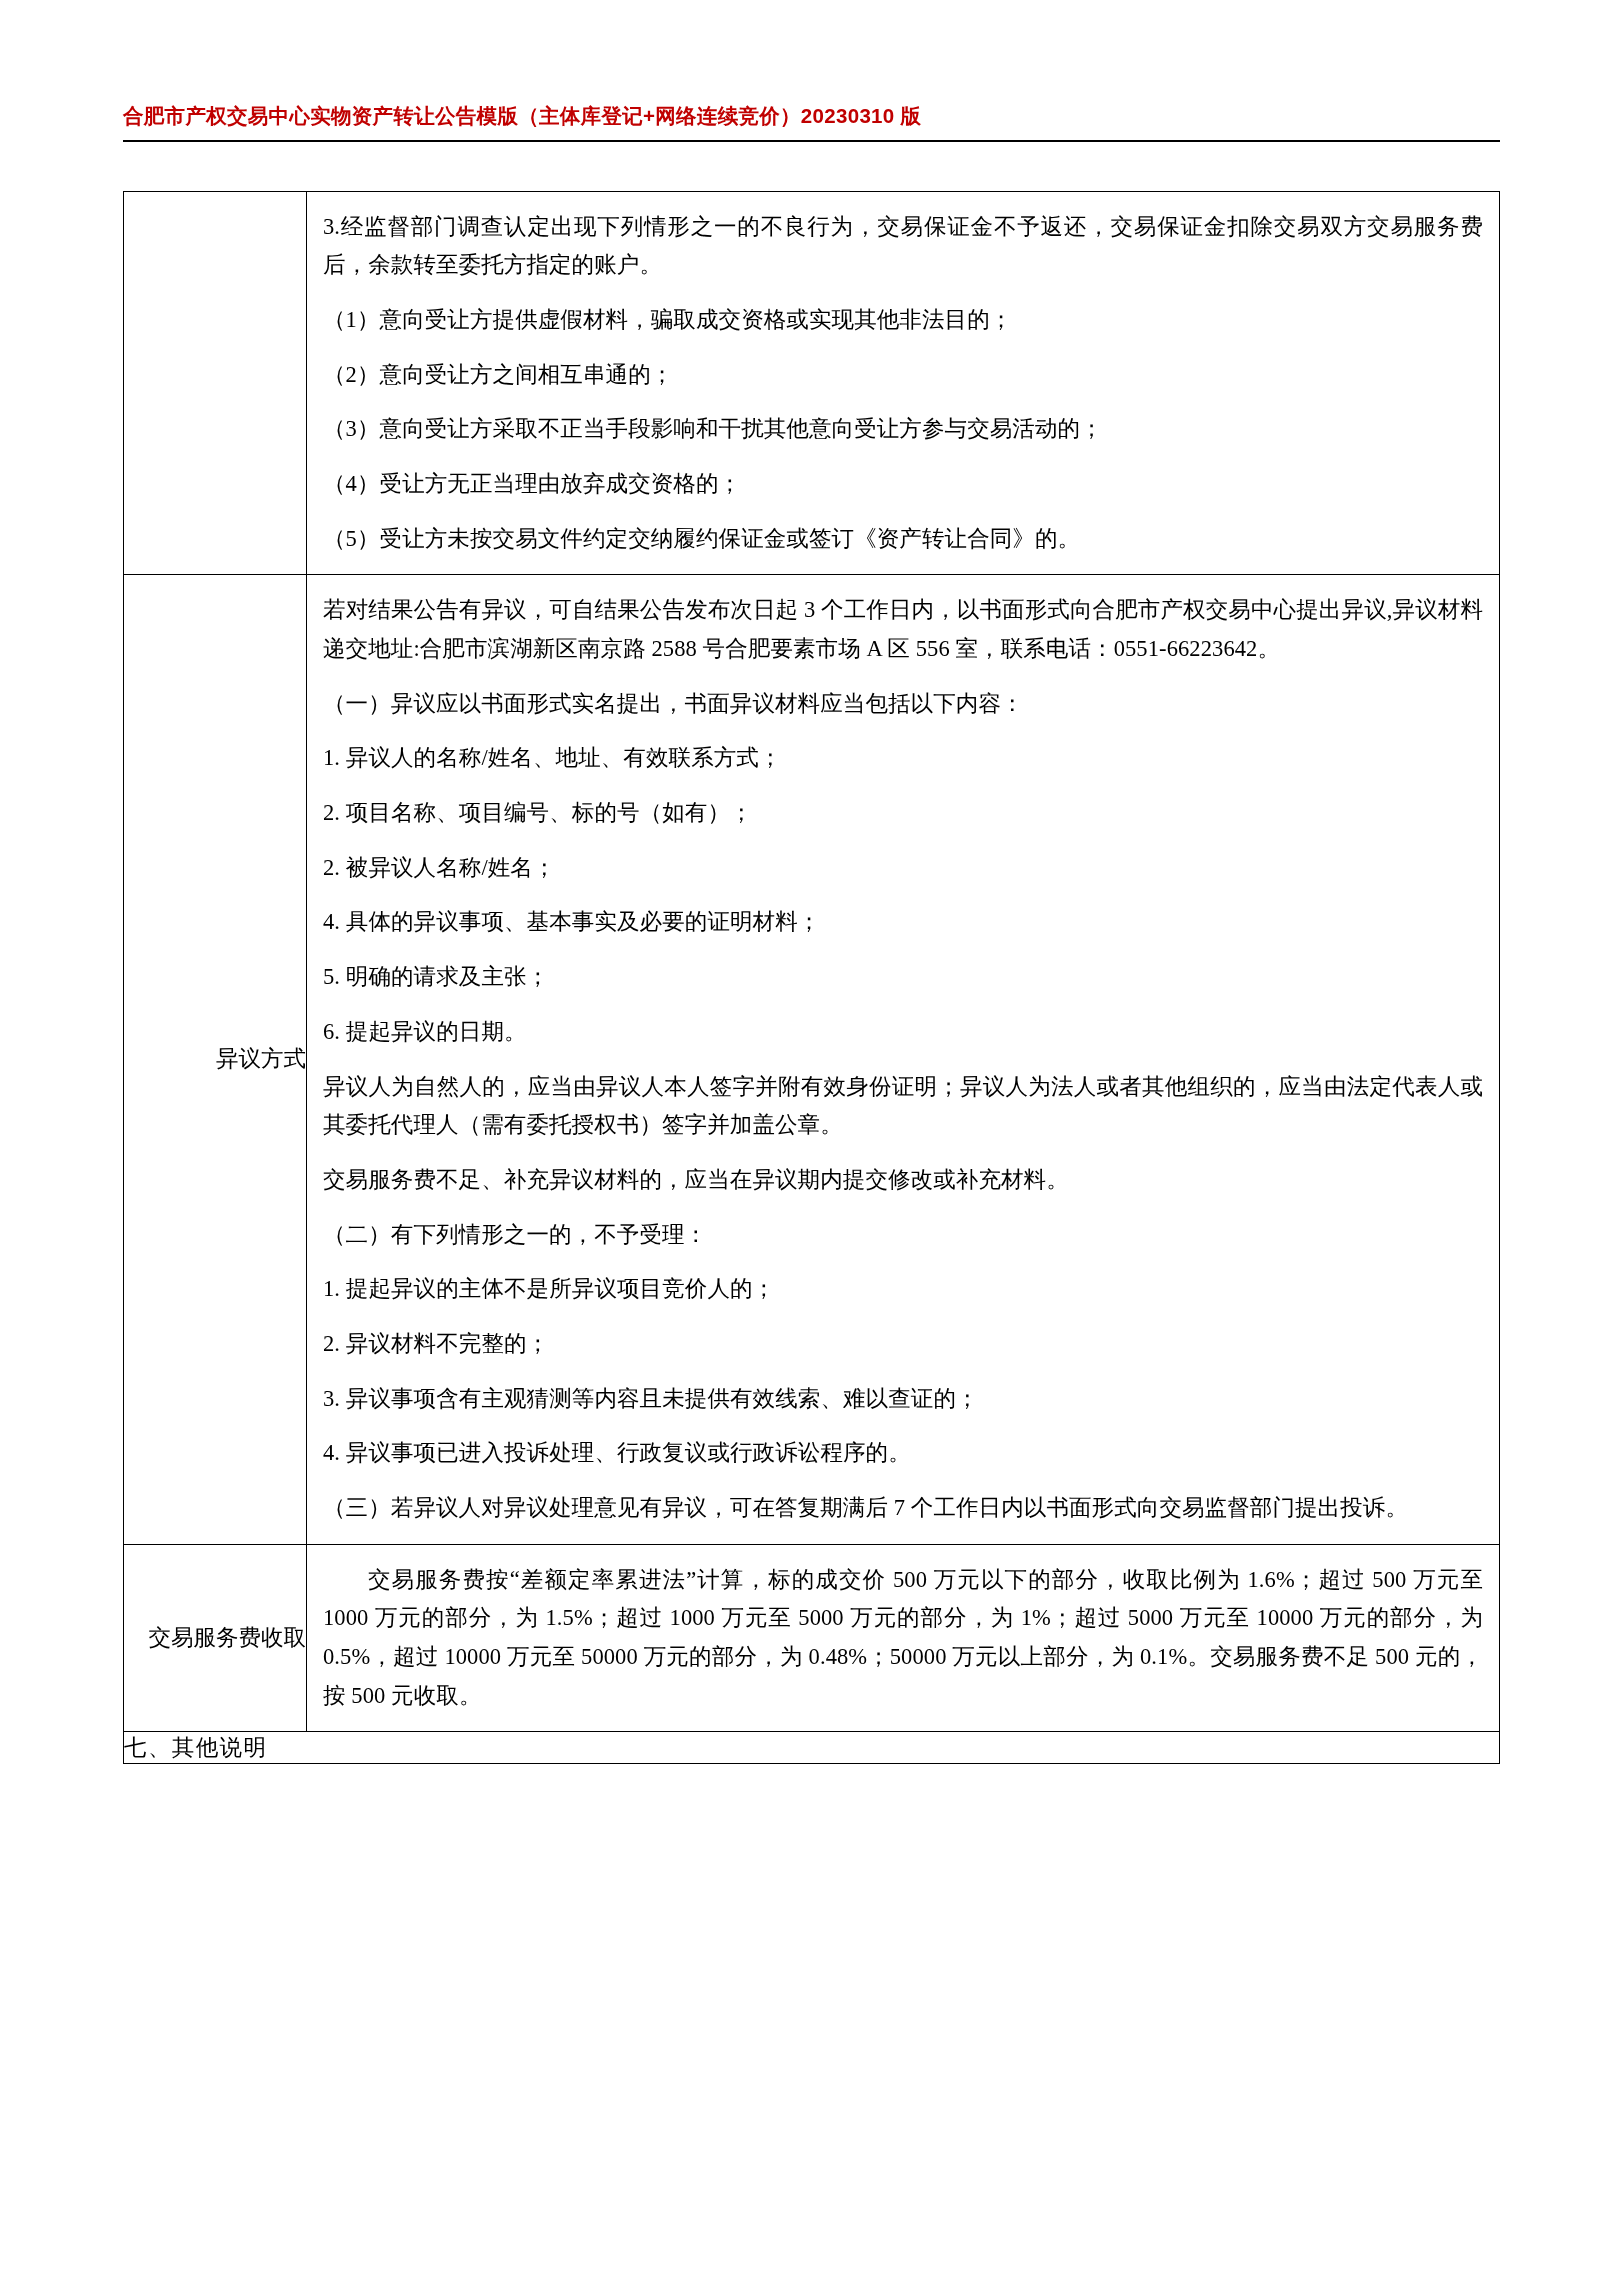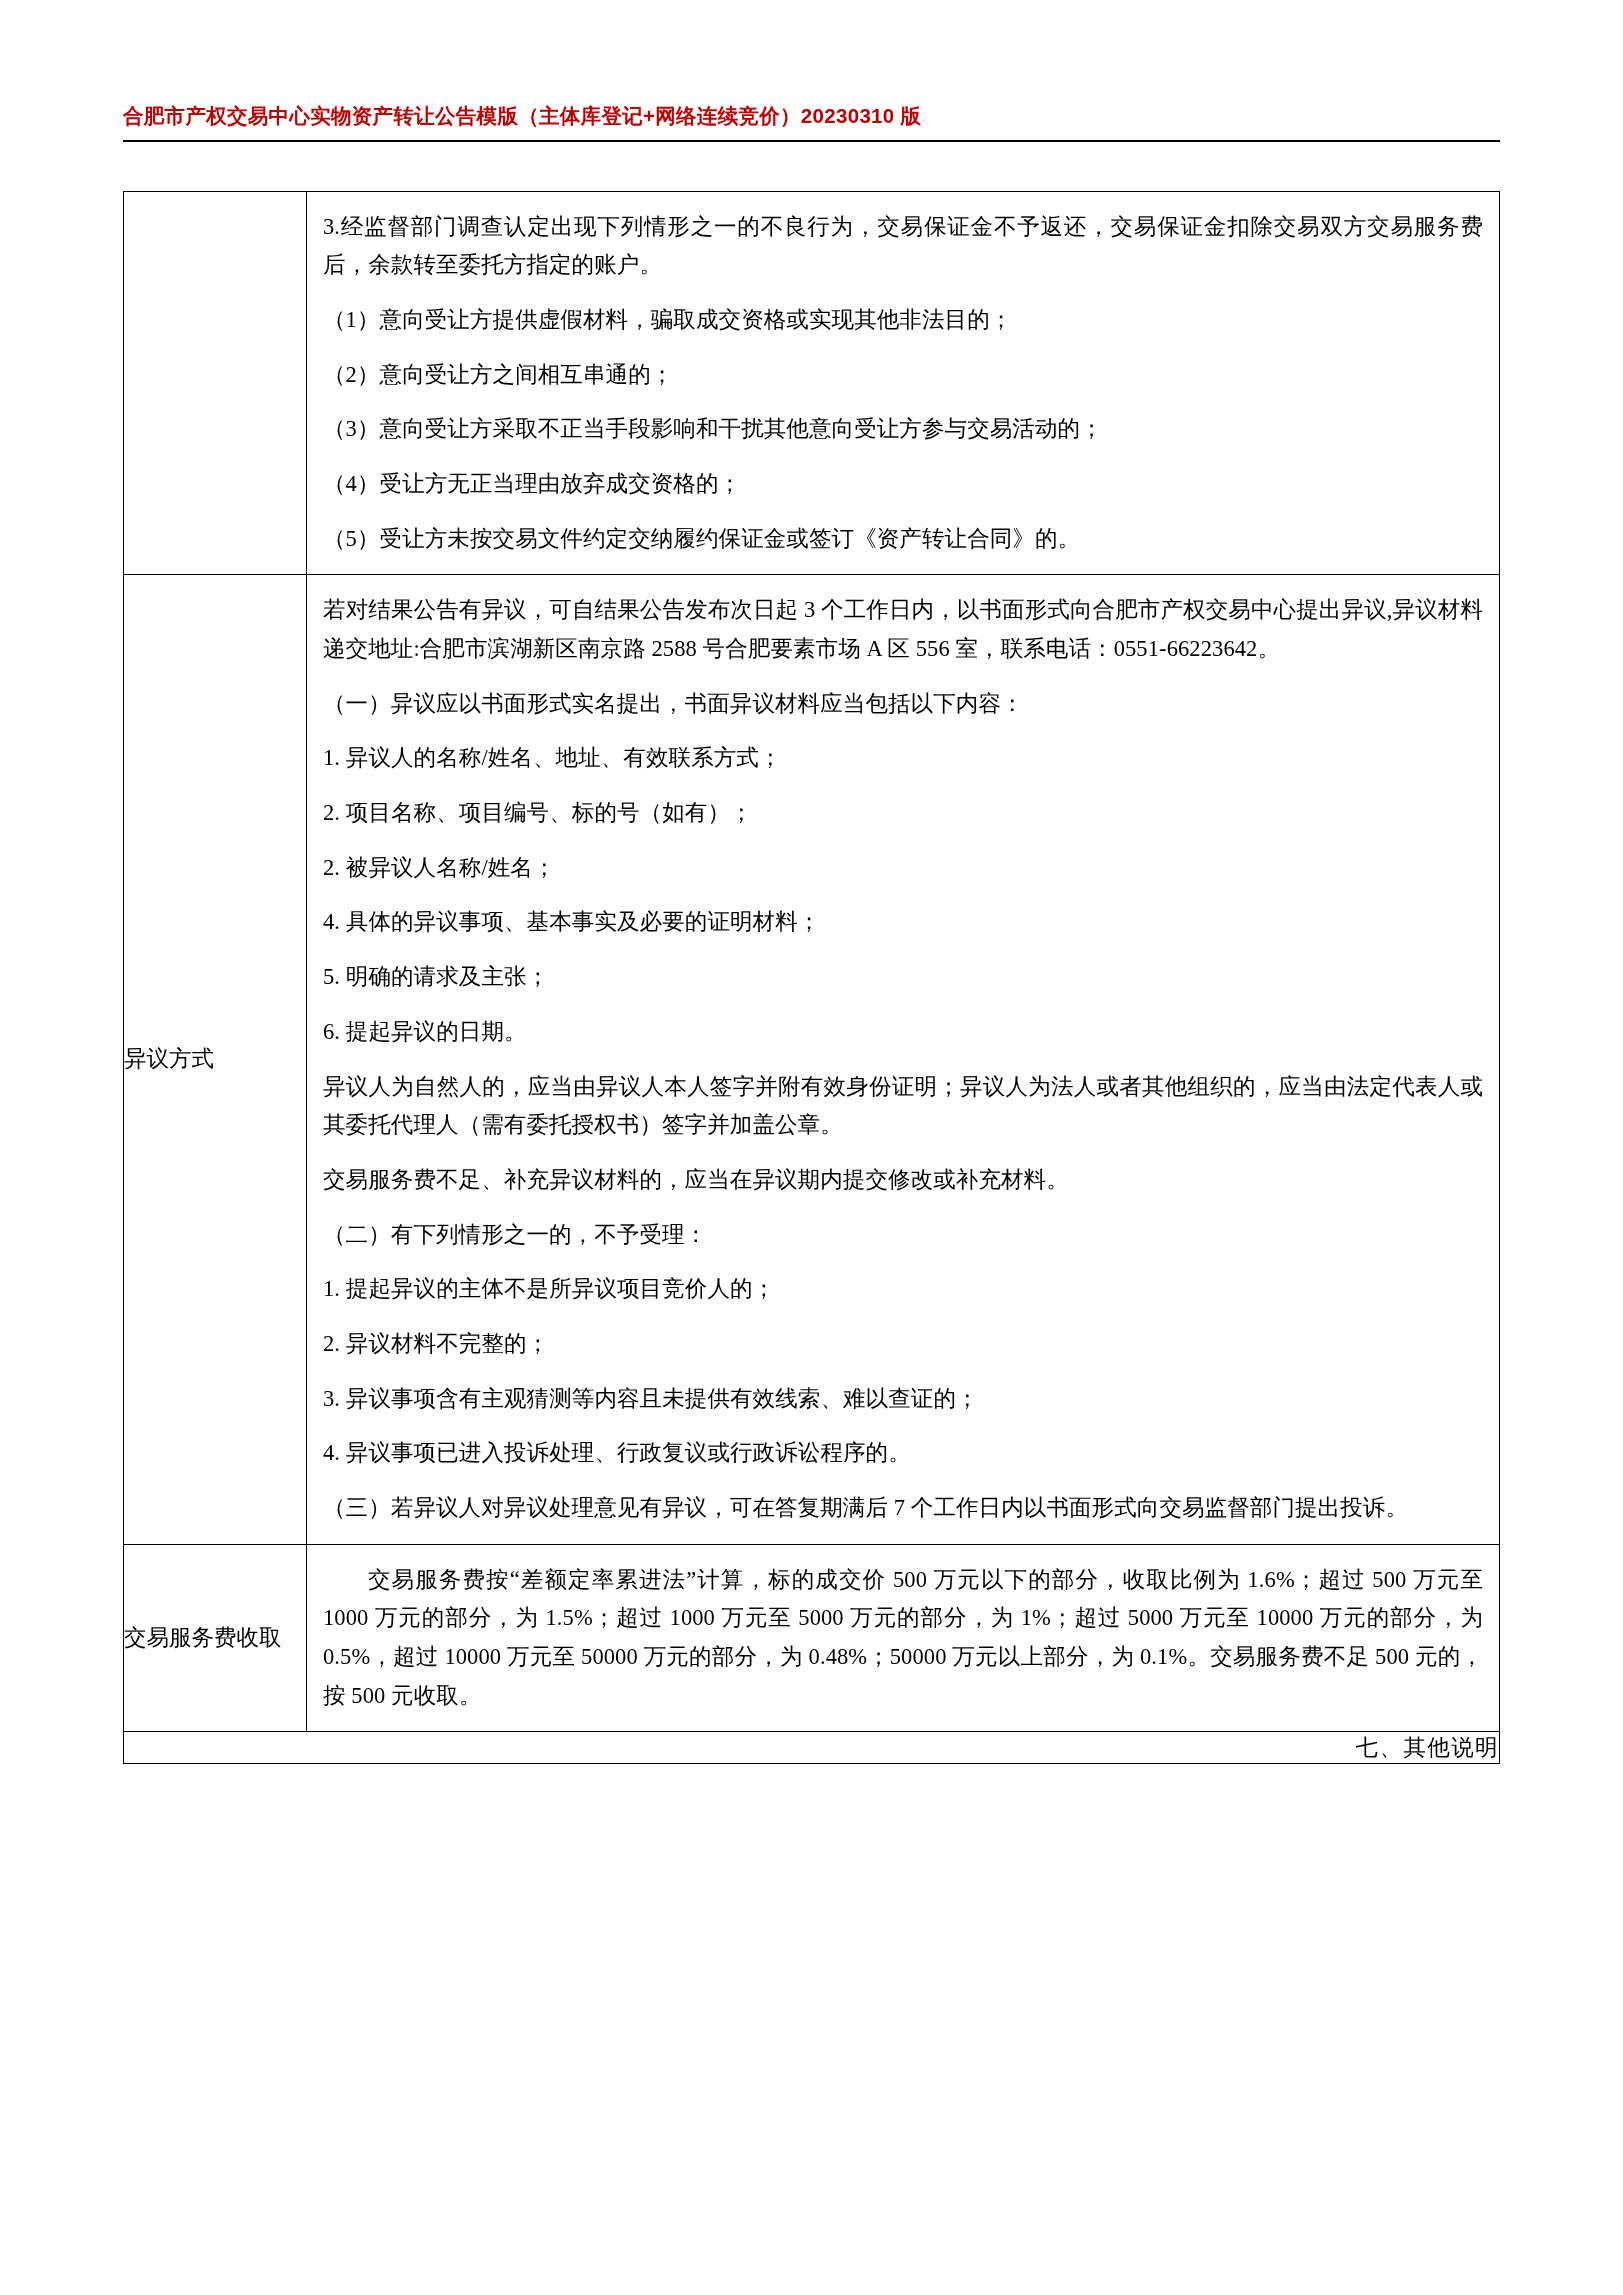--- a/index.html
+++ b/index.html
@@ -36,40 +36,40 @@
     border-collapse: collapse;
     table-layout: fixed;
   }
   table.doc td {
     border: 1.4px solid #000000;
     vertical-align: middle;
     padding: 0;
   }
   td.label {
     width: 183px;
-    text-align: left;
+    text-align: right;
     font-size: 22.5px;
     line-height: 1.7;
     padding: 6.8px 4.1px;
   }
   td.content {
     padding: 11px 17.7px 13.6px 17.7px;
   }
   .p {
     font-size: 22.5px;
     line-height: 1.72;
     text-align: justify;
     margin: 16px;
     letter-spacing: 0.1px;
   }
   .indent {
     text-indent: 45px;
   }
   .center-row td {
-    text-align: right;
+    text-align: left;
     font-size: 22.5px;
     padding: 9.5px 0;
     letter-spacing: 1.4px;
   }
 </style>
 </head>
 <body>
 
 <div class="page">
 

